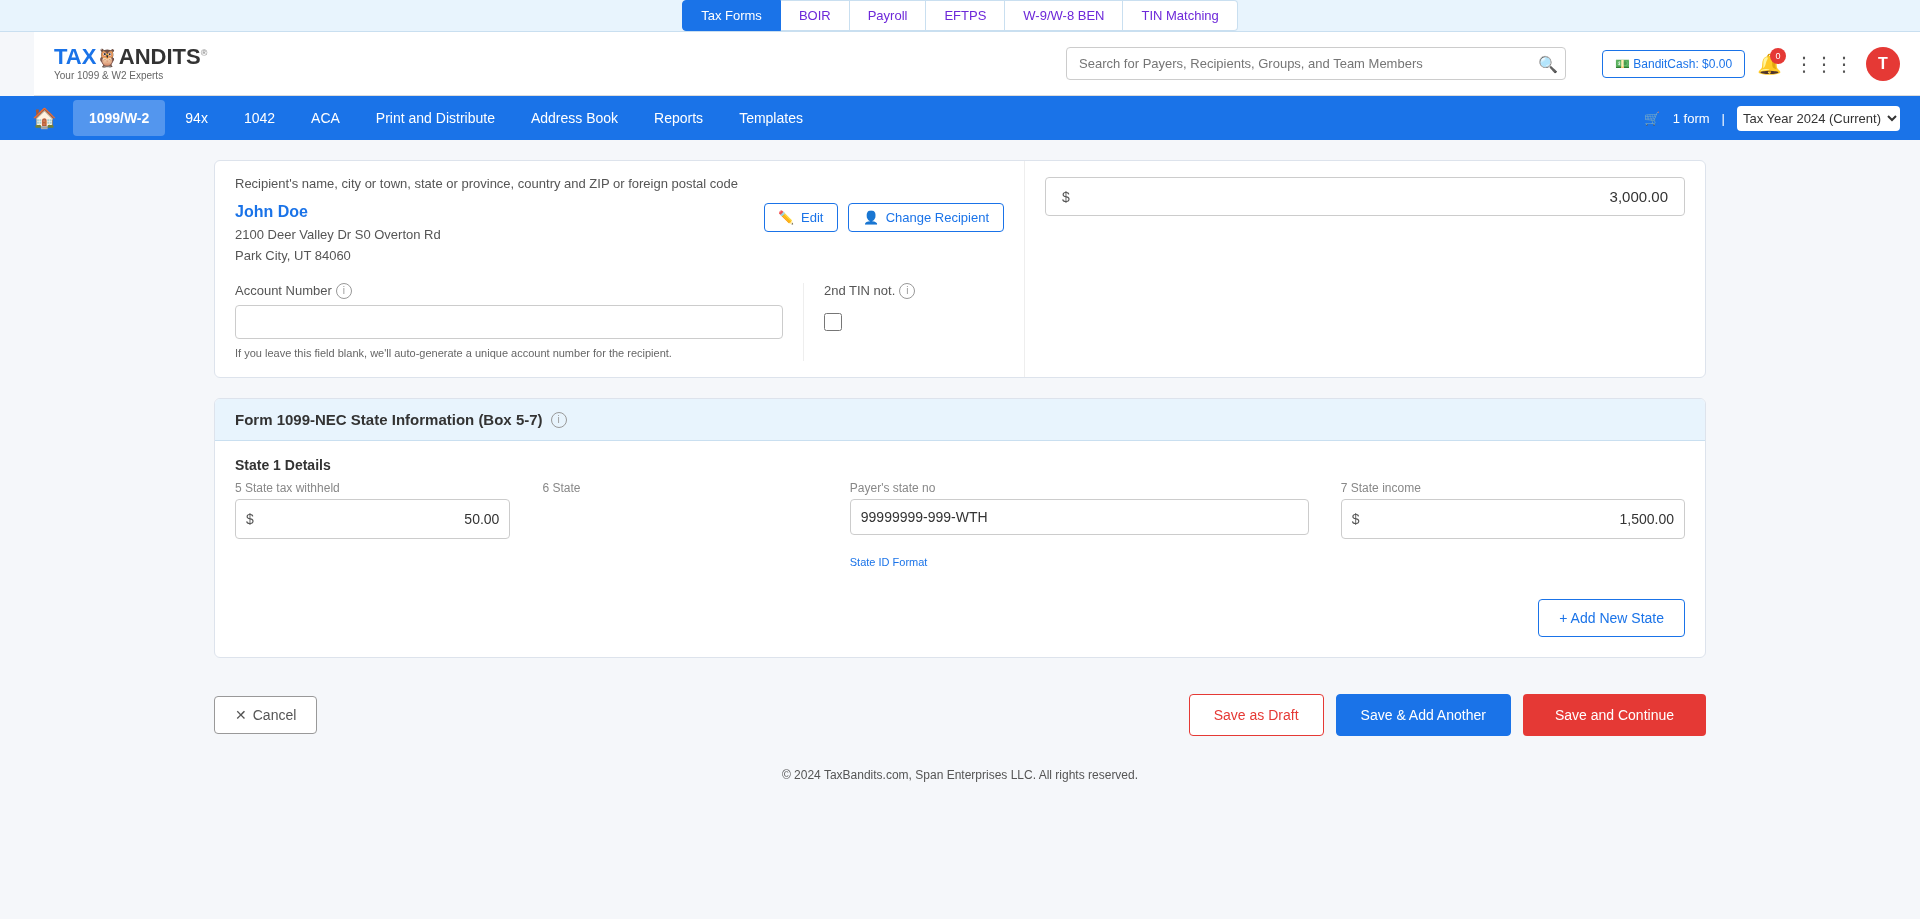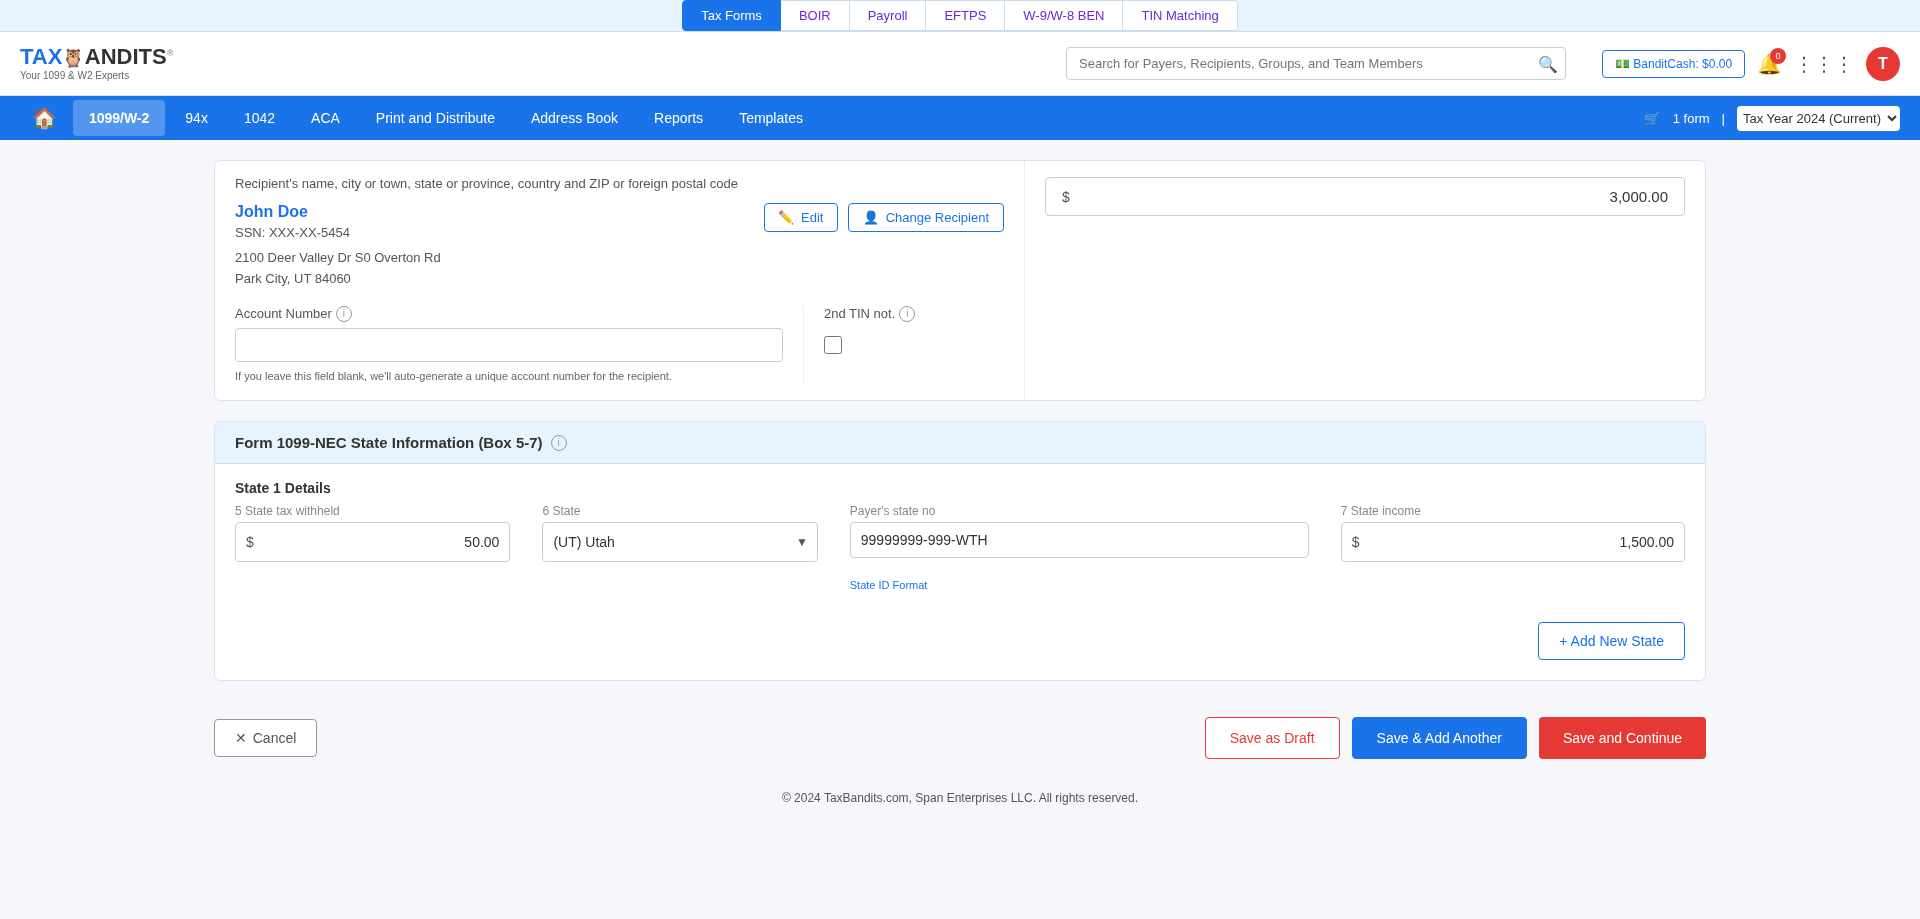--- a/index.html
+++ b/index.html
@@ -30,20 +30,21 @@
 
     
     .header {
       background: #fff;
       border-bottom: 1px solid #ddd;
       display: flex;
       align-items: center;
       padding: 8px 20px;
       gap: 20px;
       height: 64px;
+      margin-left: 34px;
     }
     .logo-area {
       display: flex;
       flex-direction: column;
       min-width: 160px;
     }
     .logo-text {
       font-size: 22px;
       font-weight: bold;
       color: #1a1a1a;
@@ -426,21 +427,21 @@
       padding: 12px 24px;
       color: #fff;
       background: #1a73e8;
       cursor: pointer;
       font-size: 14px;
       white-space: nowrap;
     }
     .save-continue-btn {
       border: none;
       border-radius: 4px;
-      padding: 12px 24px;
+      padding: 12px 32px;
       color: #fff;
       background: #e53935;
       cursor: pointer;
       font-size: 14px;
       white-space: nowrap;
     }
 
     
     .footer {
       text-align: center;
@@ -541,21 +542,20 @@
 
     <div class="two-col">
       <div class="two-col-left">
         <div style="padding: 14px 20px 0;">
           <span class="recipient-label">Recipient's name, city or town, state or province, country and ZIP or foreign postal code</span>
         </div>
 
         <div style="display:flex; padding: 12px 20px 0; gap: 20px;">
           <div style="flex:1;">
             <div class="recipient-name">John Doe</div>
-            <div class="recipient-ssn">SSN: XXX-XX-5454</div>
             <div class="recipient-address">
               <div>2100 Deer Valley Dr S0 Overton Rd</div>
               <div>Park City, UT 84060</div>
             </div>
           </div>
           <div>
             <div style="display:flex; gap:10px;">
               <button class="edit-btn">
                 <span>✏️</span>
                 <span>Edit</span>
@@ -613,24 +613,20 @@
       <div class="state-field-group" style="flex:1.2;">
         <div class="field-number">5  State tax withheld</div>
         <div class="amount-input-wrap">
           <span class="dollar-sign">$</span>
           <input type="text" value="50.00" style="border: none; outline: none; font-size: 14px; text-align: right; flex: 1 1 0%; color: rgb(51, 51, 51);">
         </div>
       </div>
 
       <div class="state-field-group" style="flex:1.2; padding-left:16px;">
         <div class="field-number">6  State</div>
-        <div class="select-wrap">
-          <select class="state-select"><option>(UT) Utah</option><option>(AL) Alabama</option></select>
-          <span class="select-arrow">▼</span>
-        </div>
       </div>
 
       <div class="state-field-group payer-state-wrap" style="flex:2; padding-left:16px;">
         <div class="field-number">Payer's state no</div>
         <input type="text" class="text-input" style="height: 36px;" value="99999999-999-WTH">
         <a href="#" class="state-id-link">State ID Format</a>
       </div>
 
       <div class="state-field-group" style="flex:1.5; padding-left:16px;">
         <div class="field-number">7  State income</div>

